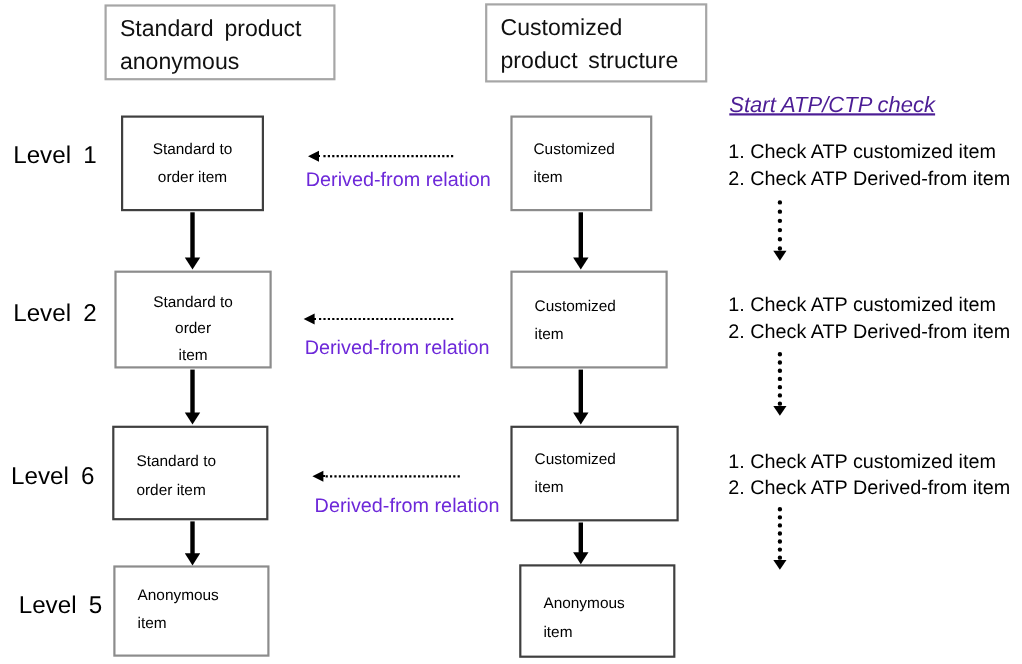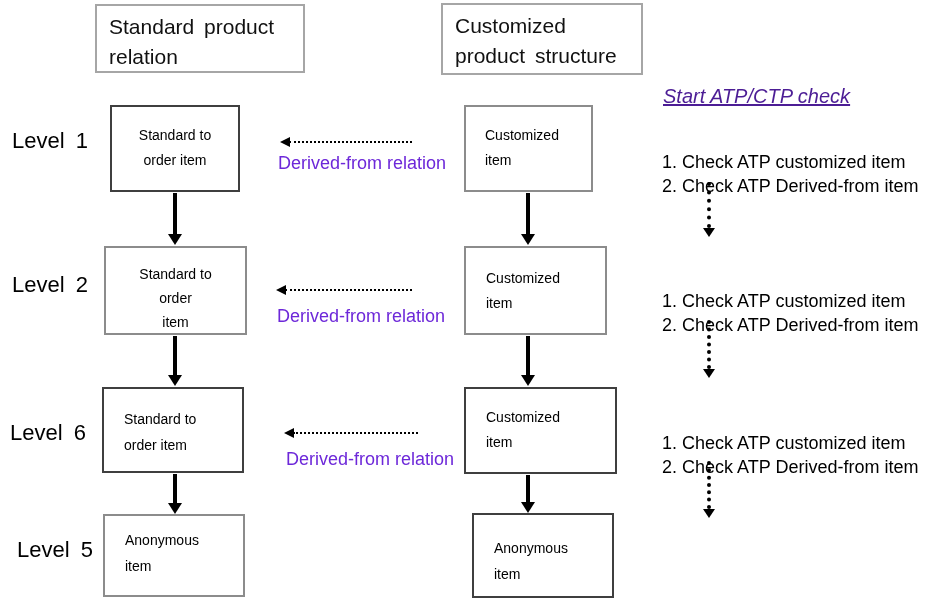--- a/index.html
+++ b/index.html
@@ -102,30 +102,30 @@
 
   
   .atp-heading {
     position: absolute;
     font-size: 20px;
     font-style: italic;
     text-decoration: underline;
     white-space: nowrap;
     color: #4c1d95;
   }
-  .atp-group { position: absolute; font-size: 18px; line-height: 24px; white-space: nowrap; margin-top: 24px; }
+  .atp-group { position: absolute; font-size: 18px; line-height: 24px; white-space: nowrap; }
   .atp-final { position: absolute; font-size: 18px; white-space: nowrap; }
 </style>
 </head>
 <body>
 
 <div id="canvas">
 
   <div class="hbox" style="left:95px; top:4px; width:210px; height:69px;">Standard product
-relation</div>
+anonymous</div>
   <div class="hbox" style="left:441px; top:3px; width:202px; height:72px;">Customized
 product structure</div>
 
   <div class="lvl" style="left:12px; top:128px;text-align:right;">Level 1</div>
   <div class="lvl" style="left:12px; top:272px;">Level 2</div>
   <div class="lvl" style="left:10px; top:420px;">Level 6</div>
   <div class="lvl" style="left:17px; top:537px;">Level 5</div>
 
   <div class="ibox b-dark t-center" style="left:110px; top:105px; width:130px; height:87px; padding-top:16px; line-height:25px;">Standard to
 order item</div>

